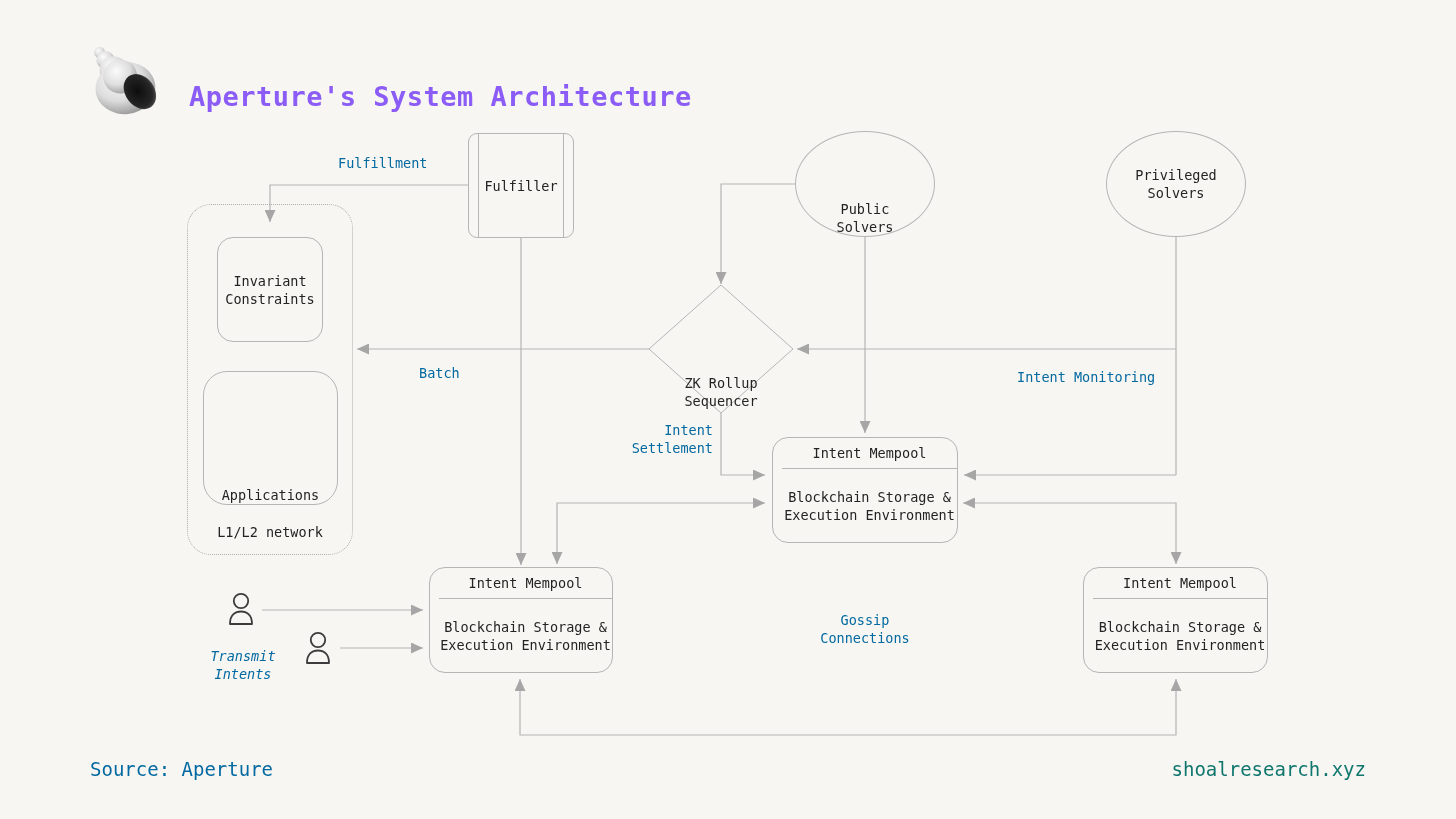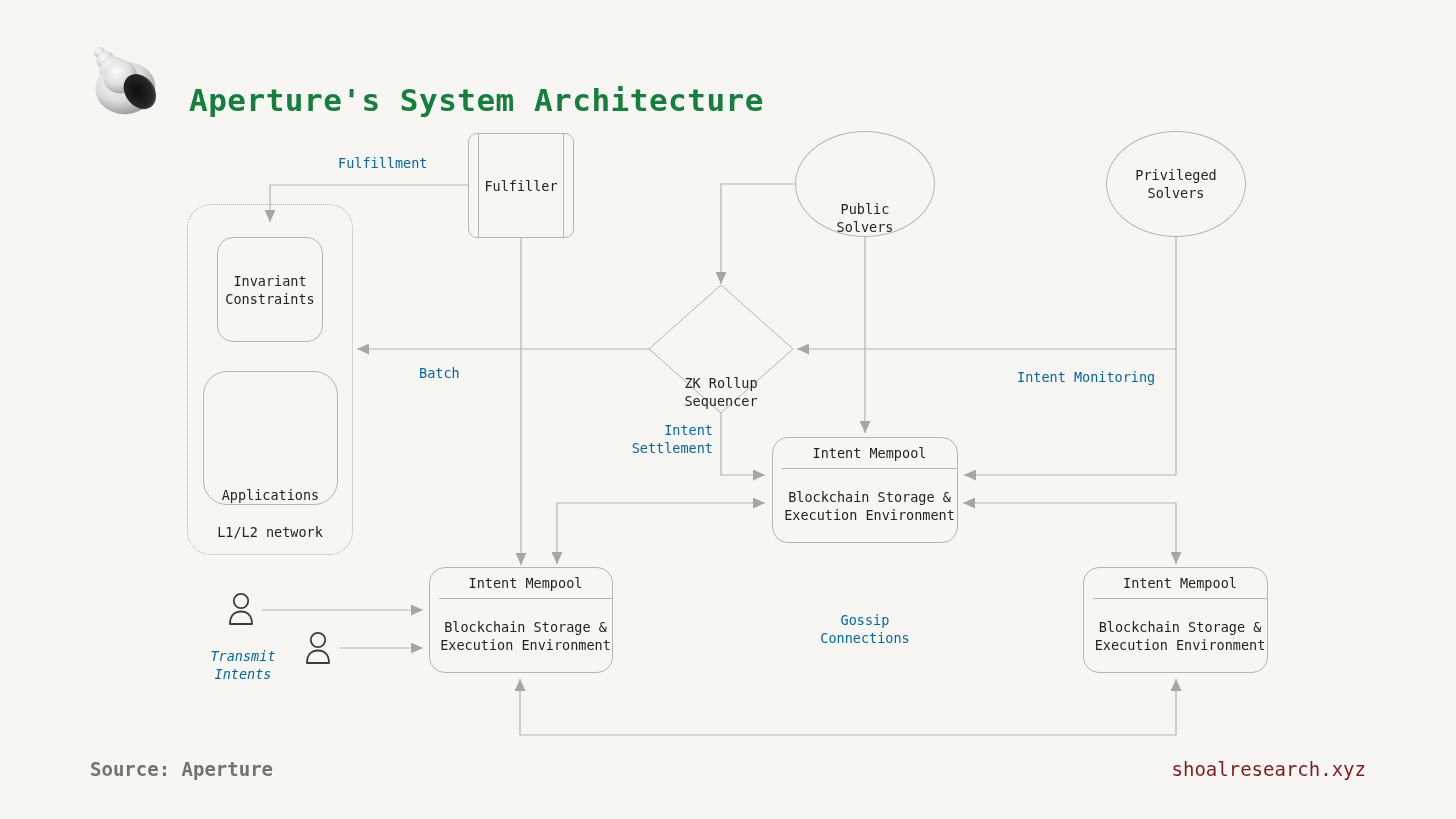--- a/index.html
+++ b/index.html
@@ -7,21 +7,21 @@
   .canvas{
     position:relative;width:1456px;height:819px;background:#f7f6f2;
     font-family:"DejaVu Sans Mono","Liberation Mono",monospace;color:#232323;overflow:hidden;
   }
   .connectors{position:absolute;left:0;top:0;z-index:1;}
   .node{position:absolute;box-sizing:border-box;border:1px solid #b5b5b5;background:#f7f6f2;z-index:2;}
   .flexc{display:flex;align-items:center;justify-content:center;text-align:center;}
   .prewrap{white-space:pre-line;}
   .fs13{font-size:13.5px;line-height:18px;}
 
-  .page-title{position:absolute;left:189px;top:62px;font-size:31px;line-height:34px;color:#15803d;z-index:3;letter-spacing:0.5px;}
+  .page-title{position:absolute;left:189px;top:62px;font-size:27px;line-height:34px;color:#8b5cf6;z-index:3;letter-spacing:0.5px;}
   .logo{position:absolute;left:86px;top:38px;z-index:3;}
 
   .fulfiller{left:468px;top:133px;width:106px;height:105px;border-radius:9px;}
   .subline{position:absolute;top:0;bottom:0;width:1px;background:#b5b5b5;}
   .subline.l{left:9px;} .subline.r{right:9px;}
 
   .l1l2{left:187px;top:204px;width:166px;height:351px;border:1.4px dotted #aeaeae;border-radius:24px;background:transparent;}
   .invariant{left:217px;top:237px;width:106px;height:105px;border-radius:16px;}
   .applications{left:203px;top:371px;width:135px;height:134px;border-radius:24px;align-items:flex-end;}
   .l1l2-label{position:absolute;left:187px;top:523px;width:166px;text-align:center;z-index:3;}
@@ -44,22 +44,22 @@
   .lbl-batch{left:419px;top:364px;}
   .lbl-settlement{left:609px;top:421px;width:88px;text-align:right;margin-left:16px;}
   .lbl-monitoring{left:1017px;top:368px;}
   .lbl-gossip{left:805px;top:611px;width:120px;text-align:center;}
   .lbl-transmit{left:200px;top:647px;width:86px;text-align:center;font-style:italic;}
 
   .user{position:absolute;z-index:3;}
   .user1{left:226px;top:592px;}
   .user2{left:303px;top:631px;}
 
-  .footer-left{position:absolute;left:90px;top:758px;font-size:19px;color:#737373;z-index:3;font-weight:bold;}
-  .footer-right{position:absolute;right:90px;top:758px;font-size:19px;color:#7f1d1d;z-index:3;}
+  .footer-left{position:absolute;left:90px;top:758px;font-size:19px;color:#0369a1;z-index:3;}
+  .footer-right{position:absolute;right:90px;top:758px;font-size:19px;color:#0f766e;z-index:3;}
 </style>
 </head>
 <body>
 
 <div class="canvas">
 
   <svg class="connectors" width="1456" height="819" viewBox="0 0 1456 819">
     <defs>
       <marker id="arrow" markerUnits="userSpaceOnUse" markerWidth="12" markerHeight="11" refX="12" refY="5.5" orient="auto-start-reverse">
         <path d="M0,0 L12,5.5 L0,11 Z" fill="#a6a6a6"></path>

